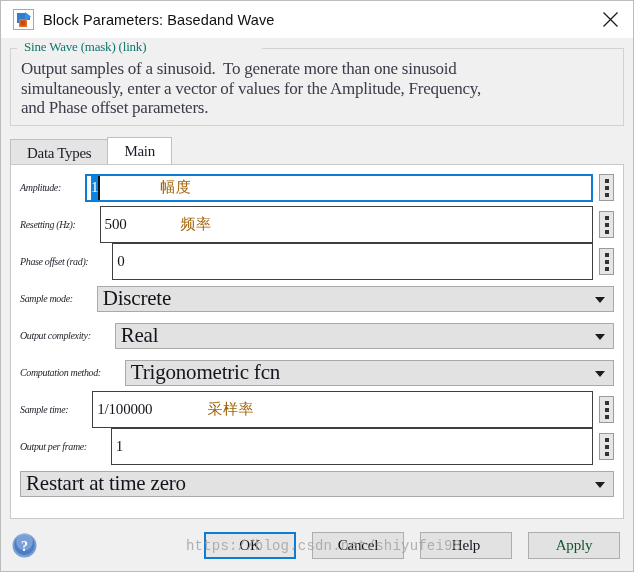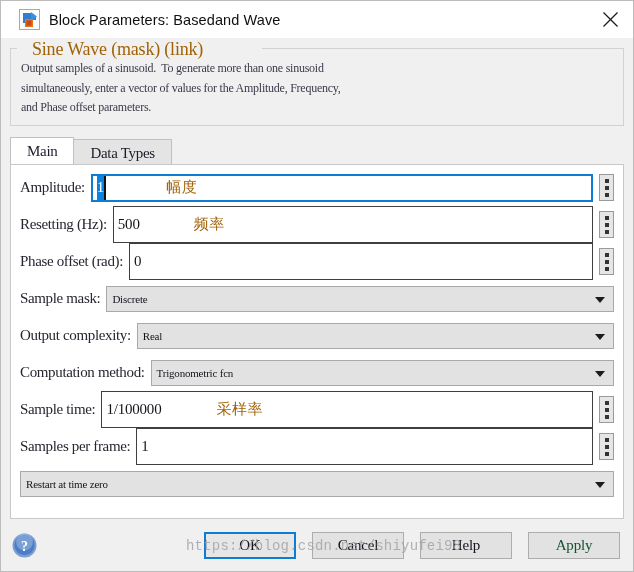--- a/index.html
+++ b/index.html
@@ -24,21 +24,21 @@
     flex-direction: column;
   }
 
   
   .titlebar {
     height: 37px;
     background: #ffffff;
     display: flex;
     align-items: center;
     flex: 0 0 auto;
-    padding-left: 18px;
+    padding-left: 12px;
     box-sizing: border-box;
   }
   .app-icon {
     width: 21px;
     height: 21px;
     flex: 0 0 auto;
     border: 1px solid #a8a8a8;
     background: #fdfdfd;
     position: relative;
     box-sizing: border-box;
@@ -89,30 +89,29 @@
     top: 0;
     height: 1px;
     background: #d2d2d2;
   }
   .descgroup::before { left: 0; width: 6px; }
   .descgroup::after  { left: 251px; right: 0; }
   .group-title {
     position: absolute;
     top: -9px;
     left: 9px;
-    font-size: 18px;
-    color: #a16207;
+    font-size: 13px;
+    color: #0f766e;
     background: #f0f0f0;
     padding: 0 4px;
     white-space: nowrap;
     letter-spacing: -0.2px;
-    margin-left: 8px;
   }
   .desc-text {
-    font-size: 12px;
+    font-size: 17px;
     line-height: 19.5px;
     color: #3b3b4a;
     letter-spacing: -0.25px;
     white-space: pre-wrap;
   }
 
   
   .tabstrip {
     margin: 11px 9px 0 9px;
     display: flex;
@@ -158,26 +157,27 @@
     z-index: 1;
   }
   .row {
     display: flex;
     align-items: center;
     height: 30px;
     margin-bottom: 7px;
   }
   .row:last-child { margin-bottom: 0; }
   .field-label {
-    font-size: 15px;
+    font-size: 10px;
     color: #262630;
     white-space: nowrap;
     letter-spacing: -0.35px;
     flex: 0 0 auto;
-    padding-right: 6px;
+    padding-right: 24px;
+    font-style: italic;
   }
 
   
   .txt {
     flex: 1 1 auto;
     height: 37px;
     box-sizing: border-box;
     border: 1px solid #3f3f3f;
     background: #ffffff;
     font-family: "Liberation Serif", "DejaVu Serif", serif;
@@ -235,21 +235,21 @@
     background: #333333;
   }
 
   
   .sel {
     flex: 1 1 auto;
     height: 26px;
     box-sizing: border-box;
     border: 1px solid #a9a9a9;
     background: #e2e2e2;
-    font-size: 11px;
+    font-size: 21px;
     color: #14141c;
     padding: 0 5px;
     display: flex;
     align-items: center;
     letter-spacing: -0.2px;
     position: relative;
   }
   .sel .caret {
     position: absolute;
     right: 8px;
@@ -346,22 +346,22 @@
   <div class="dlg-body">
 
     <div class="descgroup">
       <div class="group-title">Sine Wave (mask) (link)</div>
       <div class="desc-text">Output samples of a sinusoid.  To generate more than one sinusoid
 simultaneously, enter a vector of values for the Amplitude, Frequency,
 and Phase offset parameters.</div>
     </div>
 
     <div class="tabstrip">
+      <div class="tab">Data Types</div>
       <div class="tab active">Main</div>
-      <div class="tab">Data Types</div>
     </div>
 
     <div class="formpanel">
 
       <div class="row">
         <div class="field-label">Amplitude:</div>
         <div class="txt focused">
           <span class="val selected">1</span>
           <span class="annot">幅度</span>
         </div>
@@ -391,21 +391,21 @@
           <span class="val">0</span>
         </div>
         <div class="spinner">
             <i></i>
             <i></i>
             <i></i>
           </div>
       </div>
 
       <div class="row">
-        <div class="field-label">Sample mask:</div>
+        <div class="field-label">Sample mode:</div>
         <div class="sel">
           <span>Discrete</span>
           <span class="caret"></span>
         </div>
       </div>
 
       <div class="row">
         <div class="field-label">Output complexity:</div>
         <div class="sel">
           <span>Real</span>
@@ -428,21 +428,21 @@
           <span class="annot samp">采样率</span>
         </div>
         <div class="spinner">
             <i></i>
             <i></i>
             <i></i>
           </div>
       </div>
 
       <div class="row">
-        <div class="field-label">Samples per frame:</div>
+        <div class="field-label">Output per frame:</div>
         <div class="txt">
           <span class="val">1</span>
         </div>
         <div class="spinner">
             <i></i>
             <i></i>
             <i></i>
           </div>
       </div>
 

